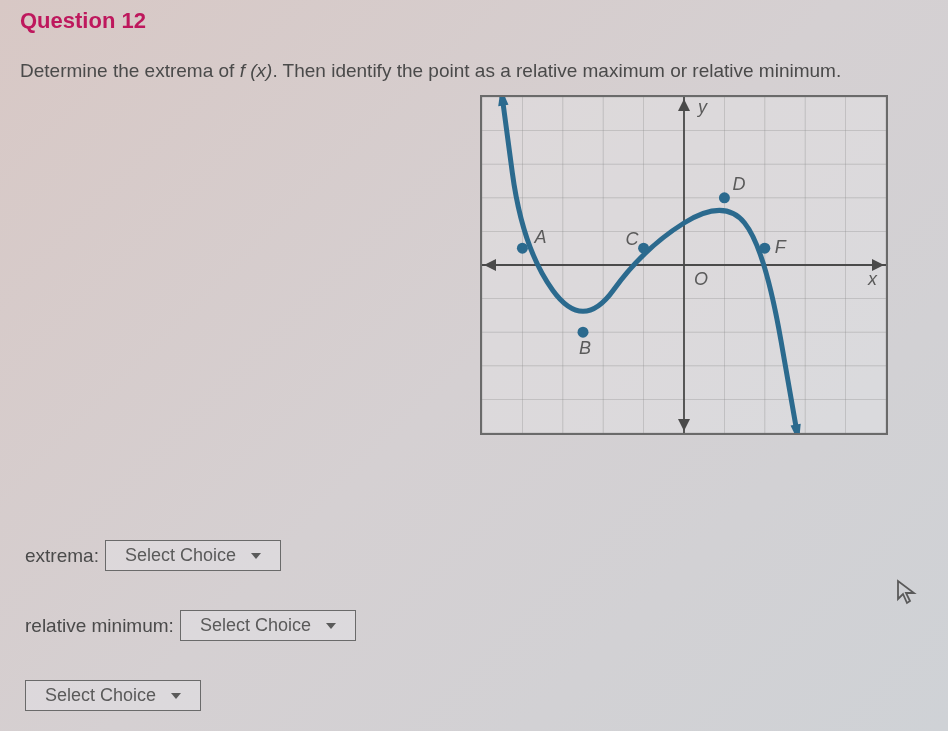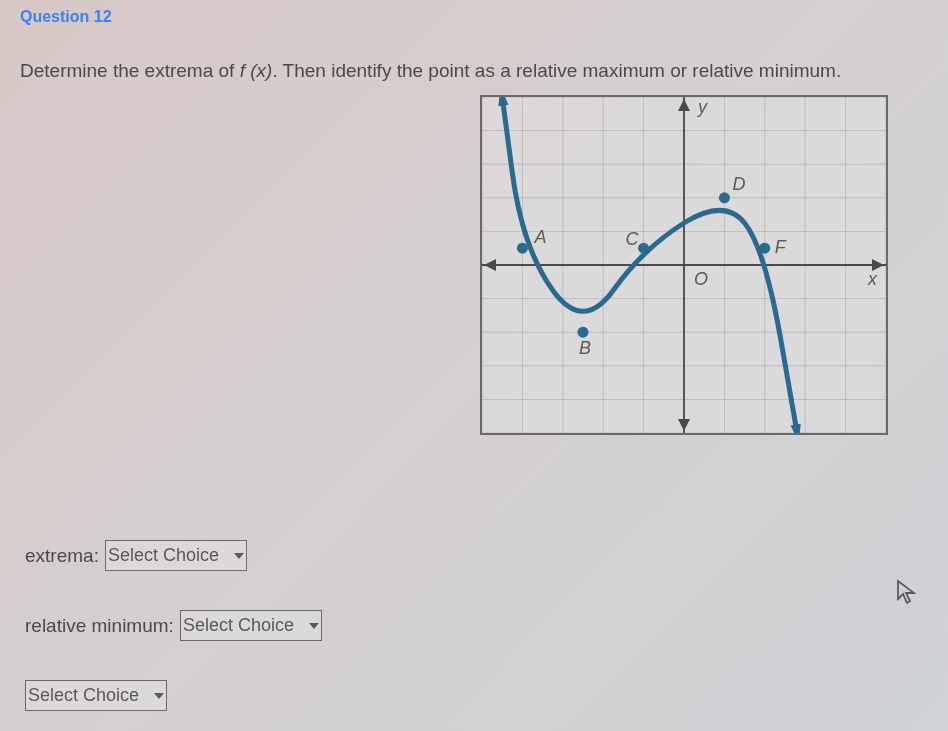--- a/index.html
+++ b/index.html
@@ -11,23 +11,23 @@
     background: linear-gradient(135deg, #d8c8c5 0%, #d5d0d2 50%, #cfd2d6 100%);
     font-family: Arial, Helvetska, sans-serif;
     color: #4a4a4a;
     position: relative;
     overflow: hidden;
   }
   .question-title {
     position: absolute;
     top: 8px;
     left: 20px;
-    font-size: 16px;
+    font-size: 22px;
     font-weight: bold;
-    color: #3b82f6;
+    color: #be185d;
   }
   .question-text {
     position: absolute;
     top: 60px;
     left: 20px;
     font-size: 19px;
     color: #4a4a4a;
     text-align: right;
   }
   .question-text .fx { font-style: italic; }
@@ -48,21 +48,21 @@
     gap: 6px;
     font-size: 19px;
     color: #4a4a4a;
   }
   .row-extrema { top: 540px; }
   .row-min { top: 610px; align-items: center; }
   .row-max { top: 680px; }
   .select-box {
     border: 1.5px solid #6a6a6a;
     background: rgba(240,240,245,0.3);
-    padding: 4px 2px;
+    padding: 4px 19px;
     font-size: 18px;
     color: #5a5a5a;
     display: inline-flex;
     align-items: center;
     gap: 15px;
     cursor: pointer;
   }
   .chev {
     width: 0; height: 0;
     border-left: 5px solid transparent;

